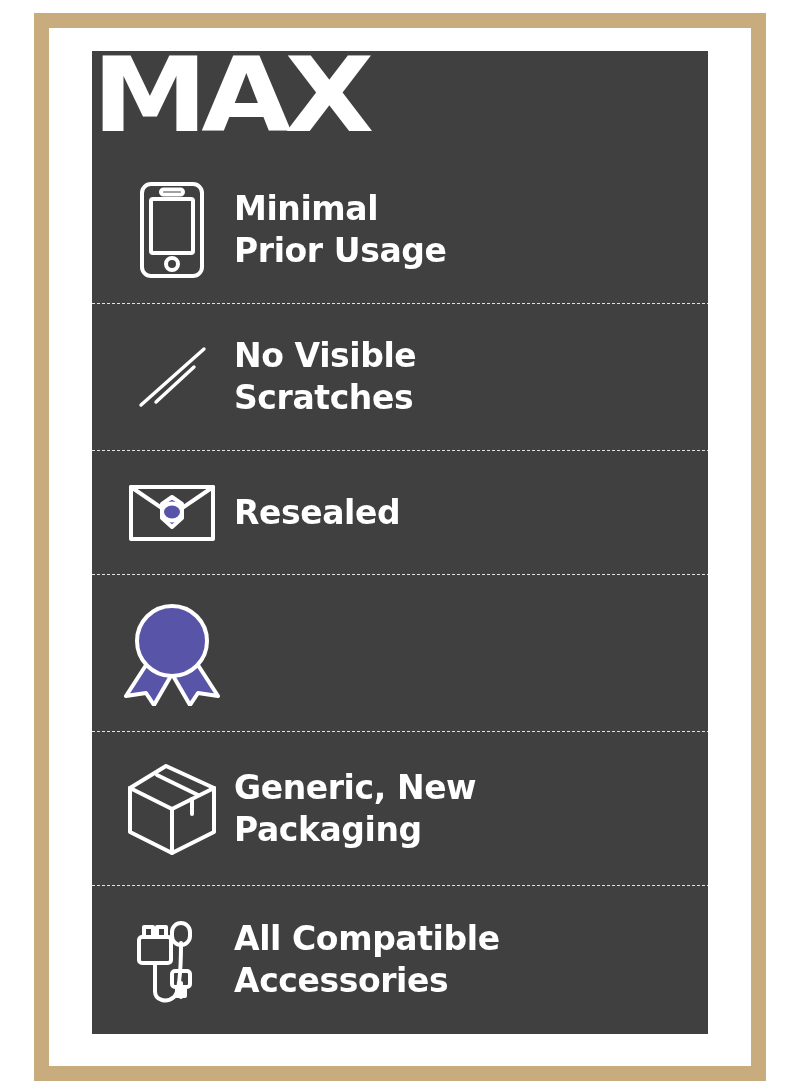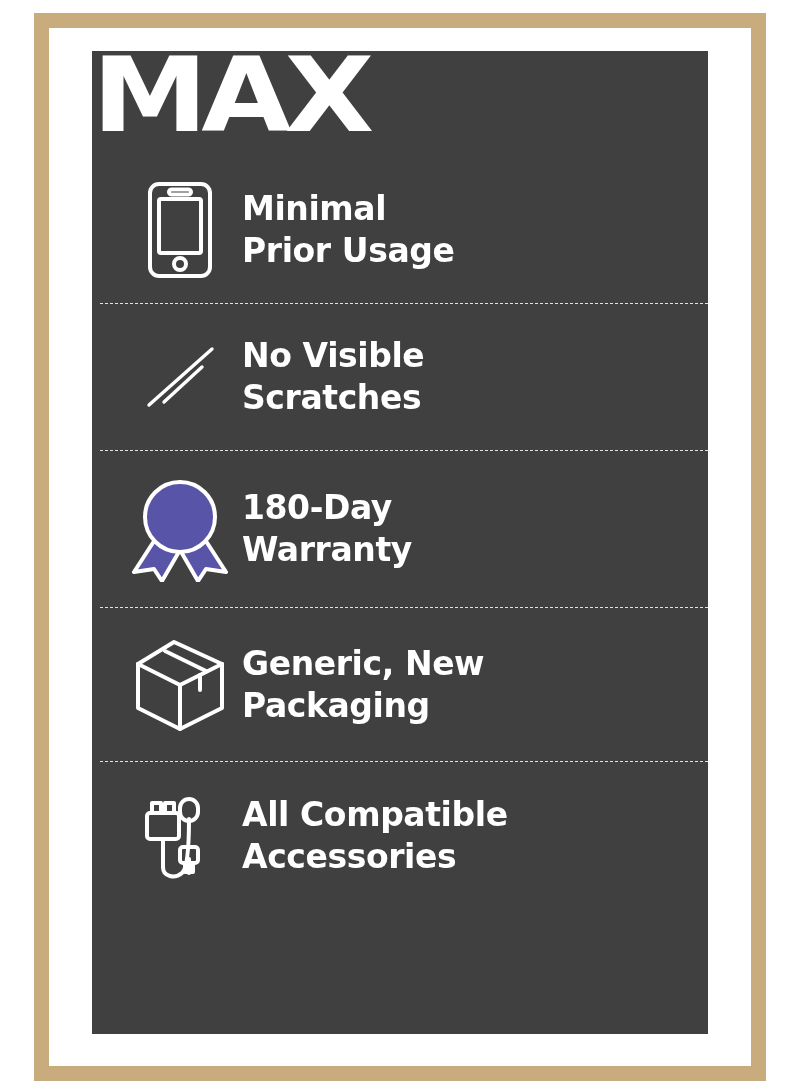--- a/index.html
+++ b/index.html
@@ -66,21 +66,21 @@
     line-height: 104px;
     letter-spacing: -6px;
     transform: scaleX(1.12);
     transform-origin: left top;
     white-space: nowrap;
     user-select: none;
   }
 
   .rows {
     position: absolute;
-    left: 8px;
+    left: 0;
     top: 106px;
     width: 688px;
   }
 
   .row {
     position: relative;
     display: flex;
     align-items: center;
     box-sizing: border-box;
     padding-left: 18px;
@@ -154,31 +154,40 @@
         <div class="icon-cell">
           <svg width="80" height="72" viewBox="0 0 80 72" fill="none" stroke="#ffffff" stroke-width="3.4" stroke-linecap="round">
             <line x1="9" y1="64" x2="72" y2="8"></line>
             <line x1="24" y1="61" x2="62" y2="26"></line>
           </svg>
         </div>
         <div class="label">No Visible
 Scratches</div>
       </div>
 
+      <div class="row row-3">
+        <div class="icon-cell">
+          <svg width="88" height="62" viewBox="0 0 88 62" fill="none" stroke="#ffffff" stroke-width="4" stroke-linecap="round" stroke-linejoin="round">
+            <rect x="3" y="5" width="82" height="52"></rect>
+            <polyline points="3,5 44,33 85,5"></polyline>
+            <path d="M44 15 L54 22 L54 36 L44 45 L34 36 L34 22 Z" fill="#5854a8"></path>
+            <ellipse cx="44" cy="30" rx="10" ry="8.5" fill="#5854a8"></ellipse>
+          </svg>
+        </div>
+        <div class="label label-single">Resealed</div>
+      </div>
 
       <div class="row row-4">
         <div class="icon-cell">
           <svg width="104" height="106" viewBox="0 0 104 106" fill="none" stroke="#ffffff" stroke-width="4" stroke-linecap="round" stroke-linejoin="round">
             <path d="M28 62 L6 96 L26 93 L34 105 L52 74" fill="#5854a8"></path>
             <path d="M76 62 L98 96 L78 93 L70 105 L52 74" fill="#5854a8"></path>
             <circle cx="52" cy="41" r="35" fill="#5854a8"></circle>
           </svg>
         </div>
-        <div class="label">180-Day
-Warranty</div>
       </div>
 
       <div class="row row-6">
         <div class="icon-cell">
           <svg width="92" height="94" viewBox="0 0 92 94" fill="none" stroke="#ffffff" stroke-width="4" stroke-linecap="round" stroke-linejoin="round">
             <polyline points="4,26 4,70 46,91 88,70 88,26"></polyline>
             <polyline points="4,26 46,47 88,26"></polyline>
             <polyline points="4,26 40,4 88,26"></polyline>
             <path d="M46 47 L46 91"></path>
             <path d="M66 37 L66 52"></path>

